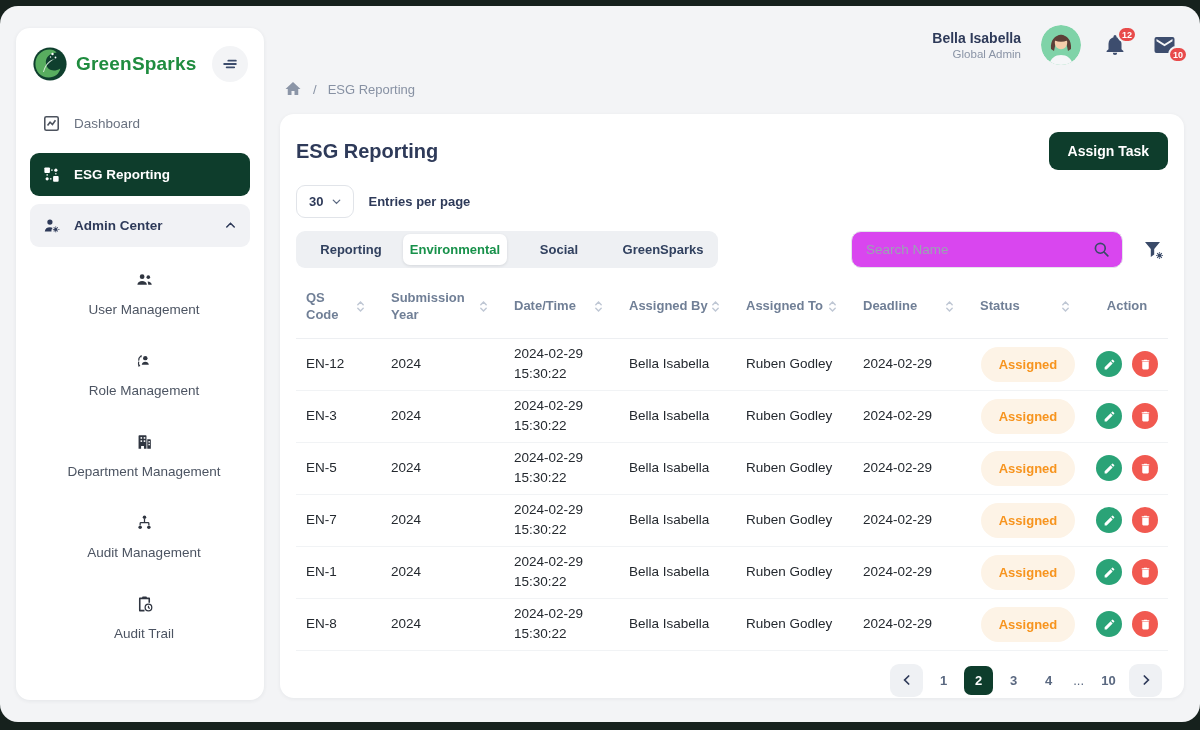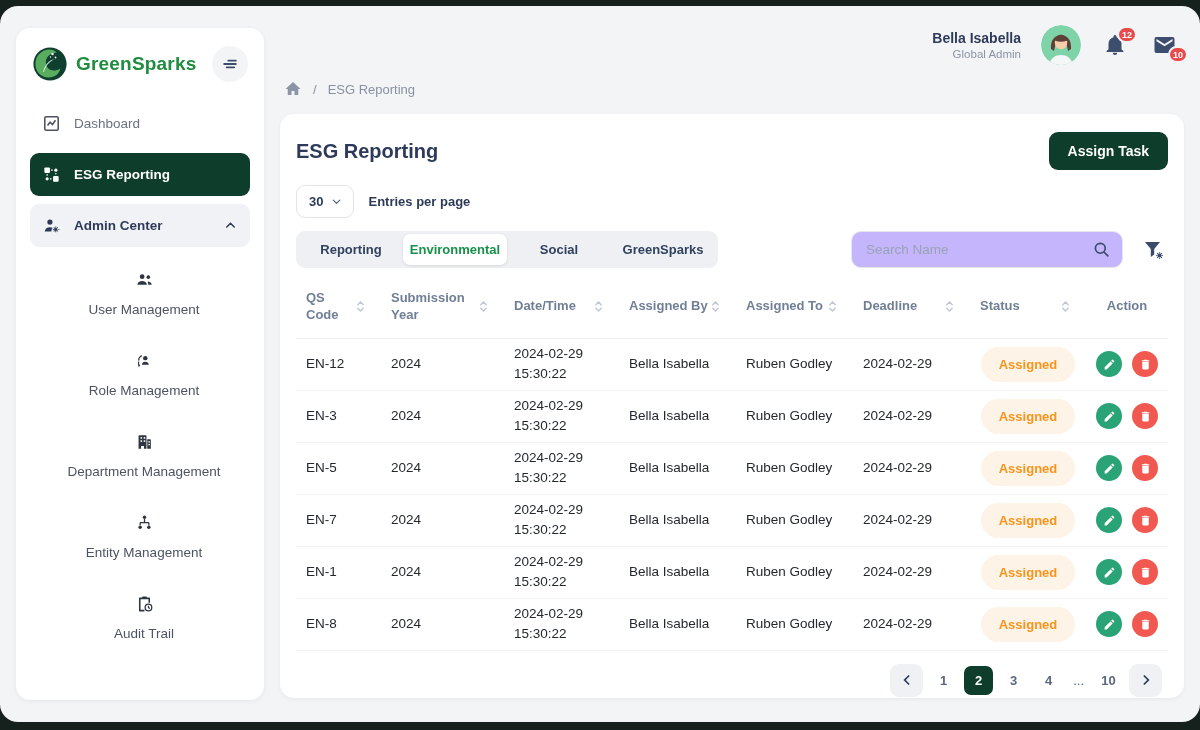--- a/index.html
+++ b/index.html
@@ -51,21 +51,21 @@
   .select { display:flex; align-items:center; gap:7px; border:1px solid #e1e4e9; border-radius:9px; background:#fff; padding:8px 10px 8px 12px; font-size:13px; font-weight:600; color:#2e3a59; cursor:pointer; }
   .select .chev { color:#5a6880; }
   .entries-label { font-size:13px; font-weight:600; color:#2e3a59; }
 
   .toolbar { display:flex; align-items:center; margin-top:13px; }
   .tabbar { width:422px; background:#eef0f3; border-radius:9px; padding:3px; display:flex; }
   .tab { flex:1; text-align:center; padding:8px 0; font-size:13px; font-weight:600; color:#31415f; border-radius:7px; cursor:pointer; background:transparent; border:none; }
   .tab.active { background:#fff; color:#17914a; font-weight:700; box-shadow:0 1px 3px rgba(30,40,60,.12); }
   .toolbar-right { margin-left:auto; display:flex; align-items:center; gap:17px; }
   .search-wrap { position:relative; }
-  .search-wrap input { width:272px; height:37px; border:1px solid #e3e6ea; border-radius:10px; padding:0 20px 0 14px; font-size:13.5px; color:#2e3a59; outline:none; background:#c4b5fd; }
+  .search-wrap input { width:272px; height:37px; border:1px solid #e3e6ea; border-radius:10px; padding:0 20px 0 14px; font-size:13.5px; color:#2e3a59; outline:none; background:#d946ef; }
   .search-wrap input::placeholder { color:#9aa3b3; }
   .search-ic { position:absolute; right:12px; top:9px; color:#3a4a68; cursor:pointer; }
   .filter-btn { border:none; background:transparent; color:#3a4a68; cursor:pointer; padding:2px; }
 
   
   .table { margin-top:10px; flex:1; display:flex; flex-direction:column; }
   .thead, .trow { display:grid; grid-template-columns:85px 123px 115px 117px 117px 117px 116px 1fr; align-items:center; }
   .thead { border-bottom:1px solid #edeff2; padding:12px 0 14px; }
   .th { display:flex; align-items:center; color:#707f96; font-weight:700; font-size:13px; padding:0 16px 0 10px; }
   .th .h-label { line-height:1.3; }
@@ -183,21 +183,21 @@
             </svg>
           <span>Department Management</span>
         </div>
         <div class="nav-item">
           <svg class="ic" viewBox="0 0 24 24" fill="currentColor">
               <circle cx="12" cy="5.5" r="2.2"></circle>
               <path d="M12 7.5v4M6.5 15.5v-2.2a1 1 0 011-1h9a1 1 0 011 1v2.2" fill="none" stroke="currentColor" stroke-width="1.6"></path>
               <circle cx="6.5" cy="18" r="2.2"></circle>
               <circle cx="17.5" cy="18" r="2.2"></circle>
             </svg>
-          <span>Entity Management</span>
+          <span>Audit Management</span>
         </div>
         <div class="nav-item">
           <svg class="ic" viewBox="0 0 24 24" fill="currentColor">
               <path d="M16.5 4.5H18a1 1 0 011 1V11h-2V6.5H7V20h5v2H6a1 1 0 01-1-1V5.5a1 1 0 011-1h1.5"></path>
               <rect x="9" y="3" width="6" height="3.2" rx="1"></rect>
               <circle cx="17" cy="17" r="4.2" fill="none" stroke="currentColor" stroke-width="1.6"></circle>
               <path d="M17 14.8v2.4l1.7 1" fill="none" stroke="currentColor" stroke-width="1.5"></path>
             </svg>
           <span>Audit Trail</span>
         </div>

